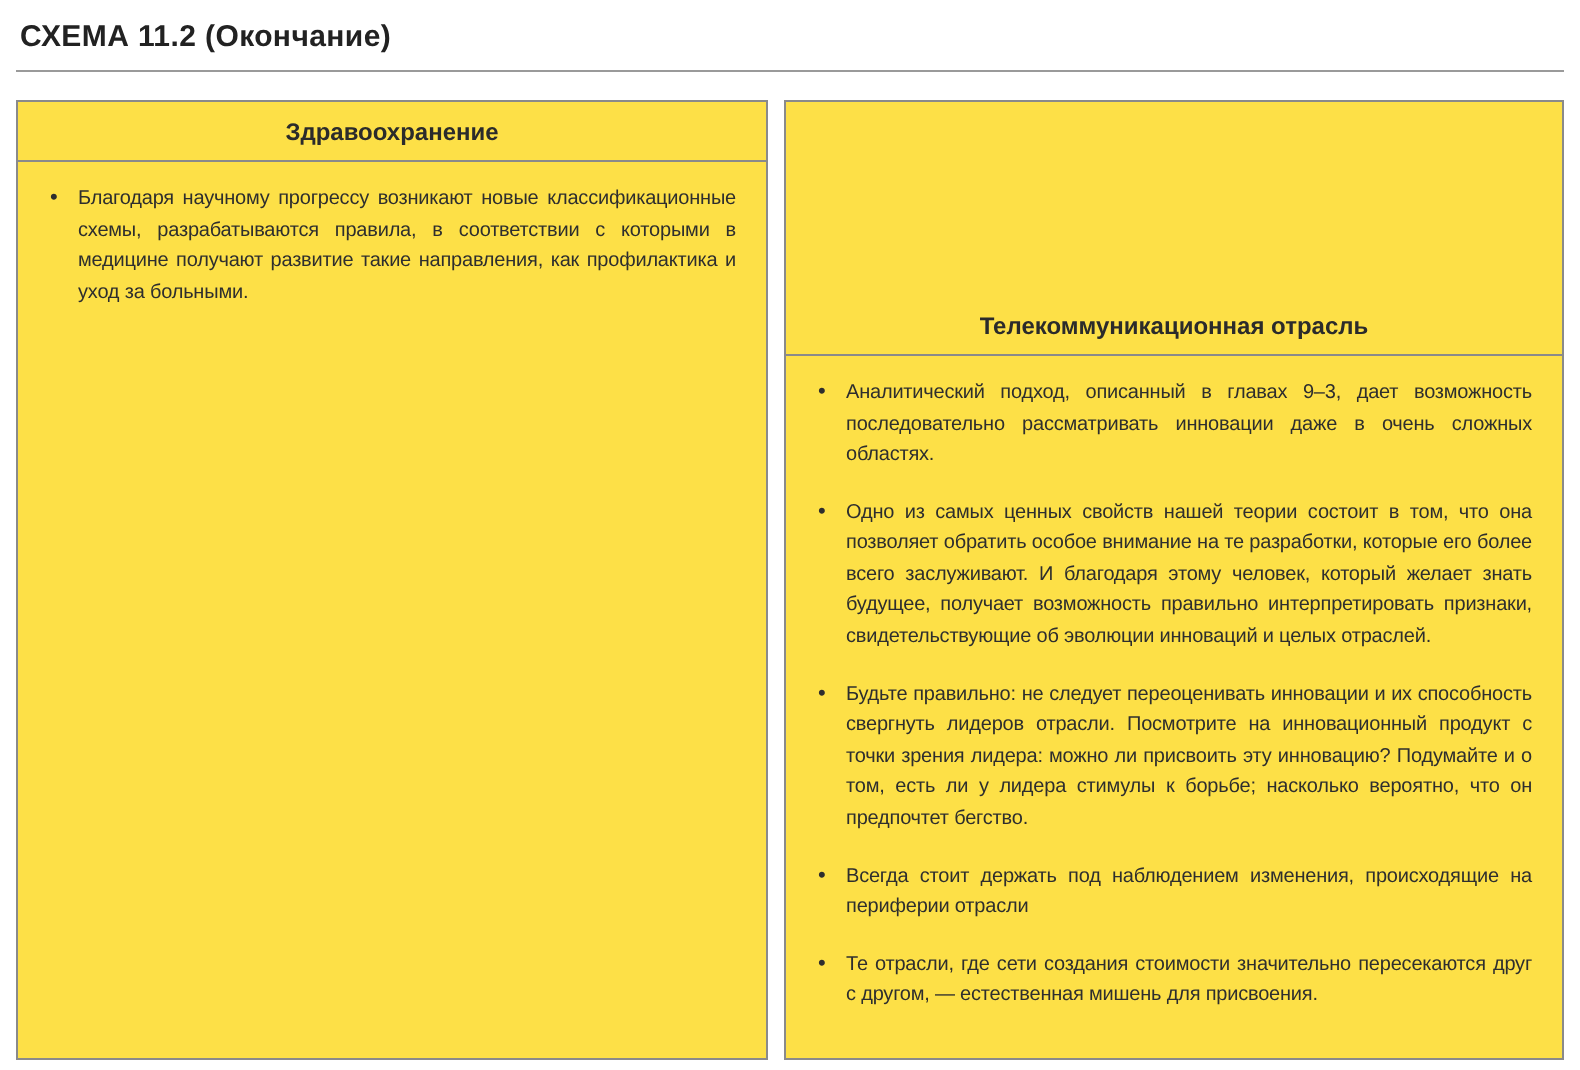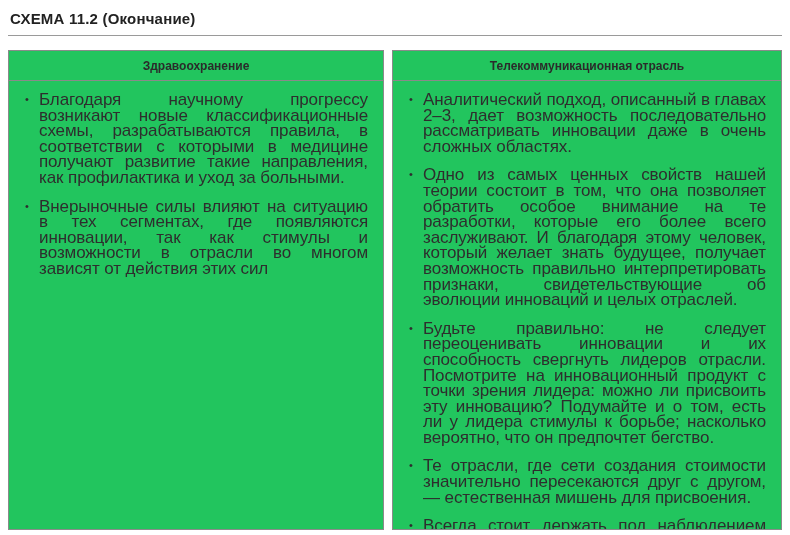--- a/index.html
+++ b/index.html
@@ -29,42 +29,42 @@
     margin-top: 8px;
   }
   .columns {
     display: flex;
     gap: 8px;
     margin-top: 14px;
     height: 480px;
   }
   .column-box {
     border: 1px solid #8a8a8a;
-    background: #22c55e;
+    background: #fde047;
     display: flex;
     flex-direction: column;
   }
   .column-box.left  { flex: 0 0 376px; }
   .column-box.right { flex: 1 1 auto; justify-content: flex-end; }
   .column-header {
     font-size: 12px;
     font-weight: bold;
     text-align: center;
     padding: 8px 6px 7px 6px;
     border-bottom: 1px solid #8a8a8a;
     color: #2b2b2b;
   }
   .bullet-list {
     list-style: none;
     padding: 11px 15px 10px 12px;
     overflow: hidden;
   }
   .bullet-list li {
     position: relative;
-    font-size: 17px;
+    font-size: 10px;
     line-height: 15.6px;
     text-align: justify;
     padding-left: 18px;
     margin-bottom: 13px;
     letter-spacing: -0.1px;
     color: #2e2e2e;
   }
   .bullet-list li::before {
     content: "\2022";
     position: absolute;
@@ -82,29 +82,28 @@
   <div class="page-title">СХЕМА 11.2 (Окончание)</div>
 
   <hr class="title-divider">
 
   <div class="columns">
 
     <div class="column-box left">
       <div class="column-header">Здравоохранение</div>
       <ul class="bullet-list">
           <li>Благодаря научному прогрессу возникают новые классификационные схемы, разрабатываются правила, в соответствии с которыми в медицине получают развитие такие направления, как профилактика и уход за больными.</li>
-          <li>Внерыночные силы влияют на ситуацию в тех сегментах, где появляются инновации, так как стимулы и возможности в отрасли во многом зависят от действия этих сил</li>
         </ul>
     </div>
 
     <div class="column-box right">
       <div class="column-header">Телекоммуникационная отрасль</div>
       <ul class="bullet-list">
-          <li>Аналитический подход, описанный в главах 2–3, дает возможность последовательно рассматривать инновации даже в очень сложных областях.</li>
+          <li>Аналитический подход, описанный в главах 9–3, дает возможность последовательно рассматривать инновации даже в очень сложных областях.</li>
           <li>Одно из самых ценных свойств нашей теории состоит в том, что она позволяет обратить особое внимание на те разработки, которые его более всего заслуживают. И благодаря этому человек, который желает знать будущее, получает возможность правильно интерпретировать признаки, свидетельствующие об эволюции инноваций и целых отраслей.</li>
           <li>Будьте правильно: не следует переоценивать инновации и их способность свергнуть лидеров отрасли. Посмотрите на инновационный продукт с точки зрения лидера: можно ли присвоить эту инновацию? Подумайте и о том, есть ли у лидера стимулы к борьбе; насколько вероятно, что он предпочтет бегство.</li>
+          <li>Всегда стоит держать под наблюдением изменения, происходящие на периферии отрасли</li>
           <li>Те отрасли, где сети создания стоимости значительно пересекаются друг с другом, — естественная мишень для присвоения.</li>
-          <li>Всегда стоит держать под наблюдением изменения, происходящие на периферии отрасли</li>
         </ul>
     </div>
 
   </div>
 </div>
 
 </body></html>

